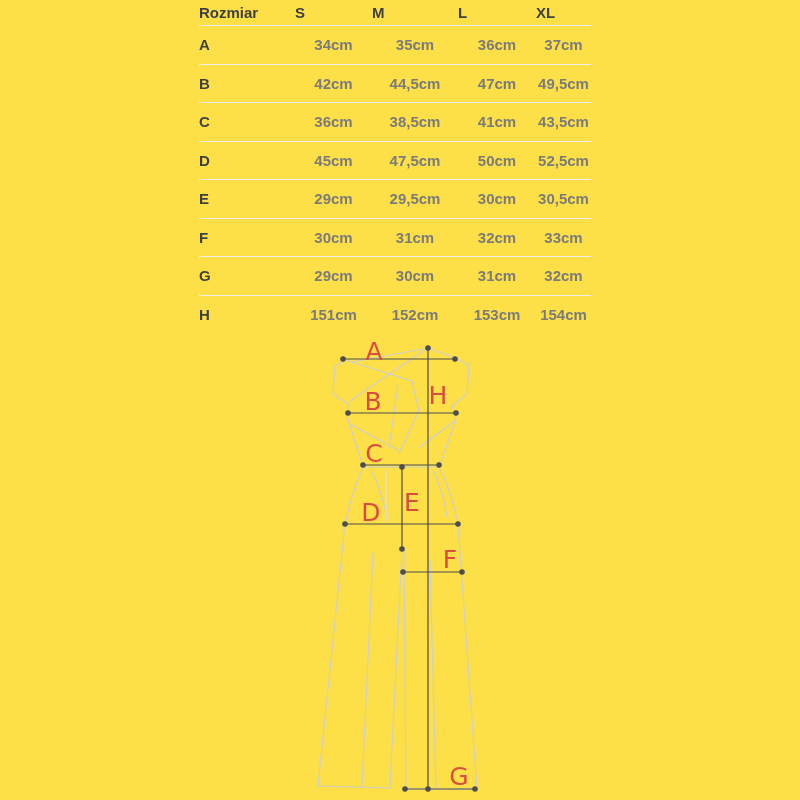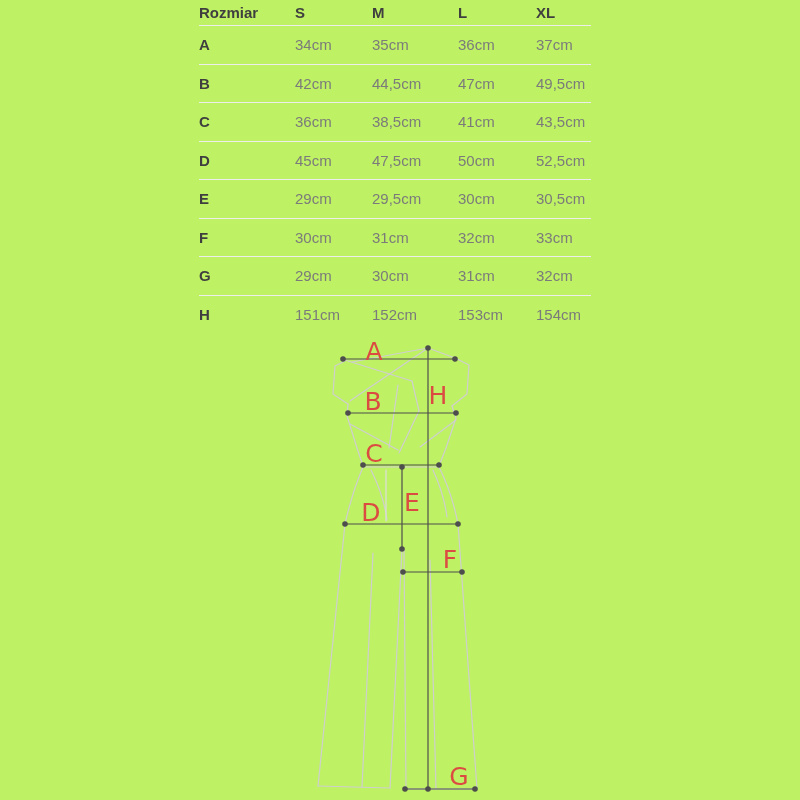--- a/index.html
+++ b/index.html
@@ -1,31 +1,31 @@
 <!DOCTYPE html>
 <html><head>
 <meta charset="utf-8">
 <style>
   html,body{margin:0;padding:0;background:#ffffff;}
   .canvas{
-    position:relative;width:800px;height:800px;background:#bef264;overflow:hidden;
+    position:relative;width:800px;height:800px;background:#fde047;overflow:hidden;
     font-family:"Liberation Sans", sans-serif;
   }
   
   .size-table{position:absolute;left:199px;top:0;width:392px;}
   .trow{
     display:grid;
     grid-template-columns:96px 77px 86px 78px 55px;
     height:37.5px;align-items:center;
     border-top:1px solid #ededed;
   }
   .trow.head{height:25px;border-top:none;}
   .cell{font-size:15px;line-height:1;white-space:nowrap;}
   .cell.label{font-weight:700;color:#3f3f3f;}
-  .cell.value{font-weight:400;color:#7b7b7b;}
+  .cell.value{font-weight:700;color:#7b7b7b;text-align:center;}
   .head .cell{font-weight:700;color:#3f3f3f;}
   
   .diagram-svg{position:absolute;left:0;top:0;}
   .mlabel{font-family:"DejaVu Sans", sans-serif;font-size:25px;font-weight:400;}
 </style>
 </head>
 <body>
 
 <div class="canvas">
 

